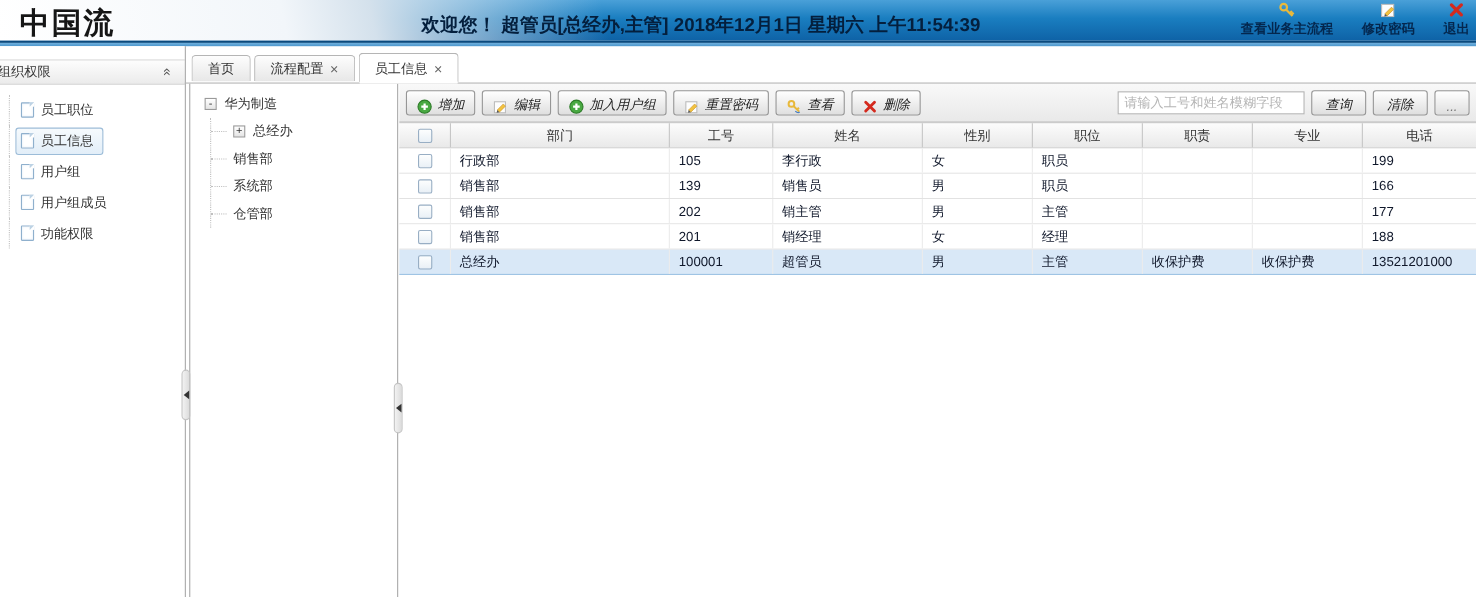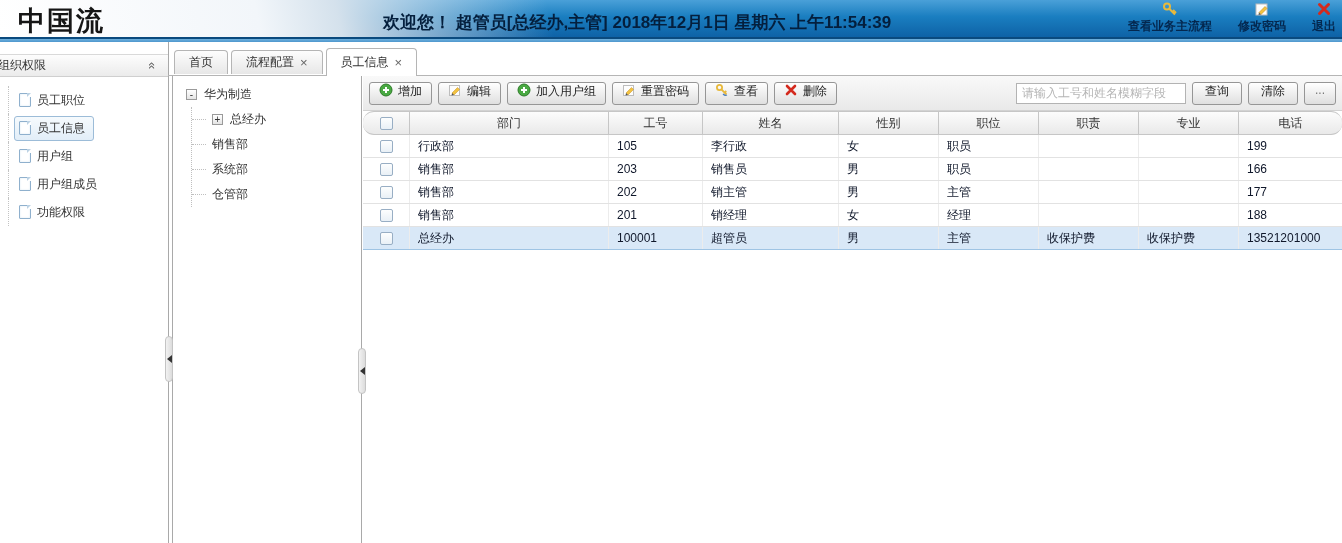--- a/index.html
+++ b/index.html
@@ -62,35 +62,35 @@
 
   
   .splitter-handle { position:absolute; width:8px; height:46px; background:linear-gradient(90deg,#f2f2f2,#dcdcdc);
     border:1px solid #c4c4c4; border-radius:4px; display:flex; align-items:center; justify-content:center; cursor:col-resize; z-index:4; }
   .splitter-handle .arr { width:0; height:0; border-top:4px solid transparent; border-bottom:4px solid transparent; border-right:5px solid #333; }
 
   
   .toolbar { position:absolute; left:363px; top:76px; right:0; height:35px;
     background:linear-gradient(180deg,#f9f9f9,#e9e9e9); border-bottom:1px solid #d2d2d2;
     display:flex; align-items:center; gap:6px; padding:0 6px; }
-  .tbtn { height:23px; display:flex; align-items:flex-start; gap:5px; padding:0 9px;
+  .tbtn { height:23px; display:flex; align-items:flex-end; gap:5px; padding:0 9px;
     background:linear-gradient(180deg,#ffffff,#dfdfdf); border:1px solid #969696; border-radius:3px;
-    cursor:pointer; color:#222; white-space:nowrap; }
+    cursor:pointer; color:#222; white-space:nowrap;font-style:italic; }
   .icon14 { width:14px; height:14px; display:block; }
   .search-group { margin-left:auto; display:flex; align-items:center; gap:6px;padding-left:44px; }
   .search-input { width:170px; height:21px; border:1px solid #b3b3b3; padding:0 5px; font-size:12px;
     font-family:"Liberation Sans","DejaVu Sans",sans-serif; color:#333; }
   .search-input::placeholder { color:#b5b5b5; }
   .tbtn.plain { padding:0 12px; }
   .tbtn.more { padding:0 10px; color:#777; }
 
   
   .tbl { position:absolute; left:363px; top:111px; right:0; }
   .grid-row { display:grid; grid-template-columns:47px 199px 94px 136px 100px 100px 100px 100px 1fr; }
-  .thead { background:linear-gradient(180deg,#fcfcfc,#e9e9e9); border-top:1px solid #c6c6c6; border-bottom:1px solid #c6c6c6;border-radius:11px; }
+  .thead { background:linear-gradient(180deg,#fcfcfc,#e9e9e9); border-top:1px solid #c6c6c6; border-bottom:1px solid #c6c6c6; }
   .th { height:22px; display:flex; align-items:center; justify-content:center; border-right:1px solid #c6c6c6; color:#333; }
   .th:last-child { border-right:none; }
   .trow { border-bottom:1px solid #e2e2e2; background:#fff; }
   .td { height:22px; display:flex; align-items:center; padding-left:8px; border-right:1px solid #ececec; color:#0f172a; }
   .td.cb { justify-content:center; padding-left:0; }
   .td:last-child { border-right:none; }
   .trow.hl { background:#d9e8f7; border-bottom:1px solid #9fc4e4; }
   .checkbox { width:13px; height:13px; border:1px solid #98aec4; background:linear-gradient(180deg,#fdfefe,#e9f0f6);
     border-radius:2px; cursor:pointer; }
 </style>
@@ -307,21 +307,21 @@
       <div class="td"></div>
       <div class="td"></div>
       <div class="td">199</div>
     </div>
 
     <div class="grid-row trow">
       <div class="td cb">
           <span class="checkbox"></span>
         </div>
       <div class="td">销售部</div>
-      <div class="td">203</div>
+      <div class="td">139</div>
       <div class="td">销售员</div>
       <div class="td">男</div>
       <div class="td">职员</div>
       <div class="td"></div>
       <div class="td"></div>
       <div class="td">166</div>
     </div>
 
     <div class="grid-row trow">
       <div class="td cb">

